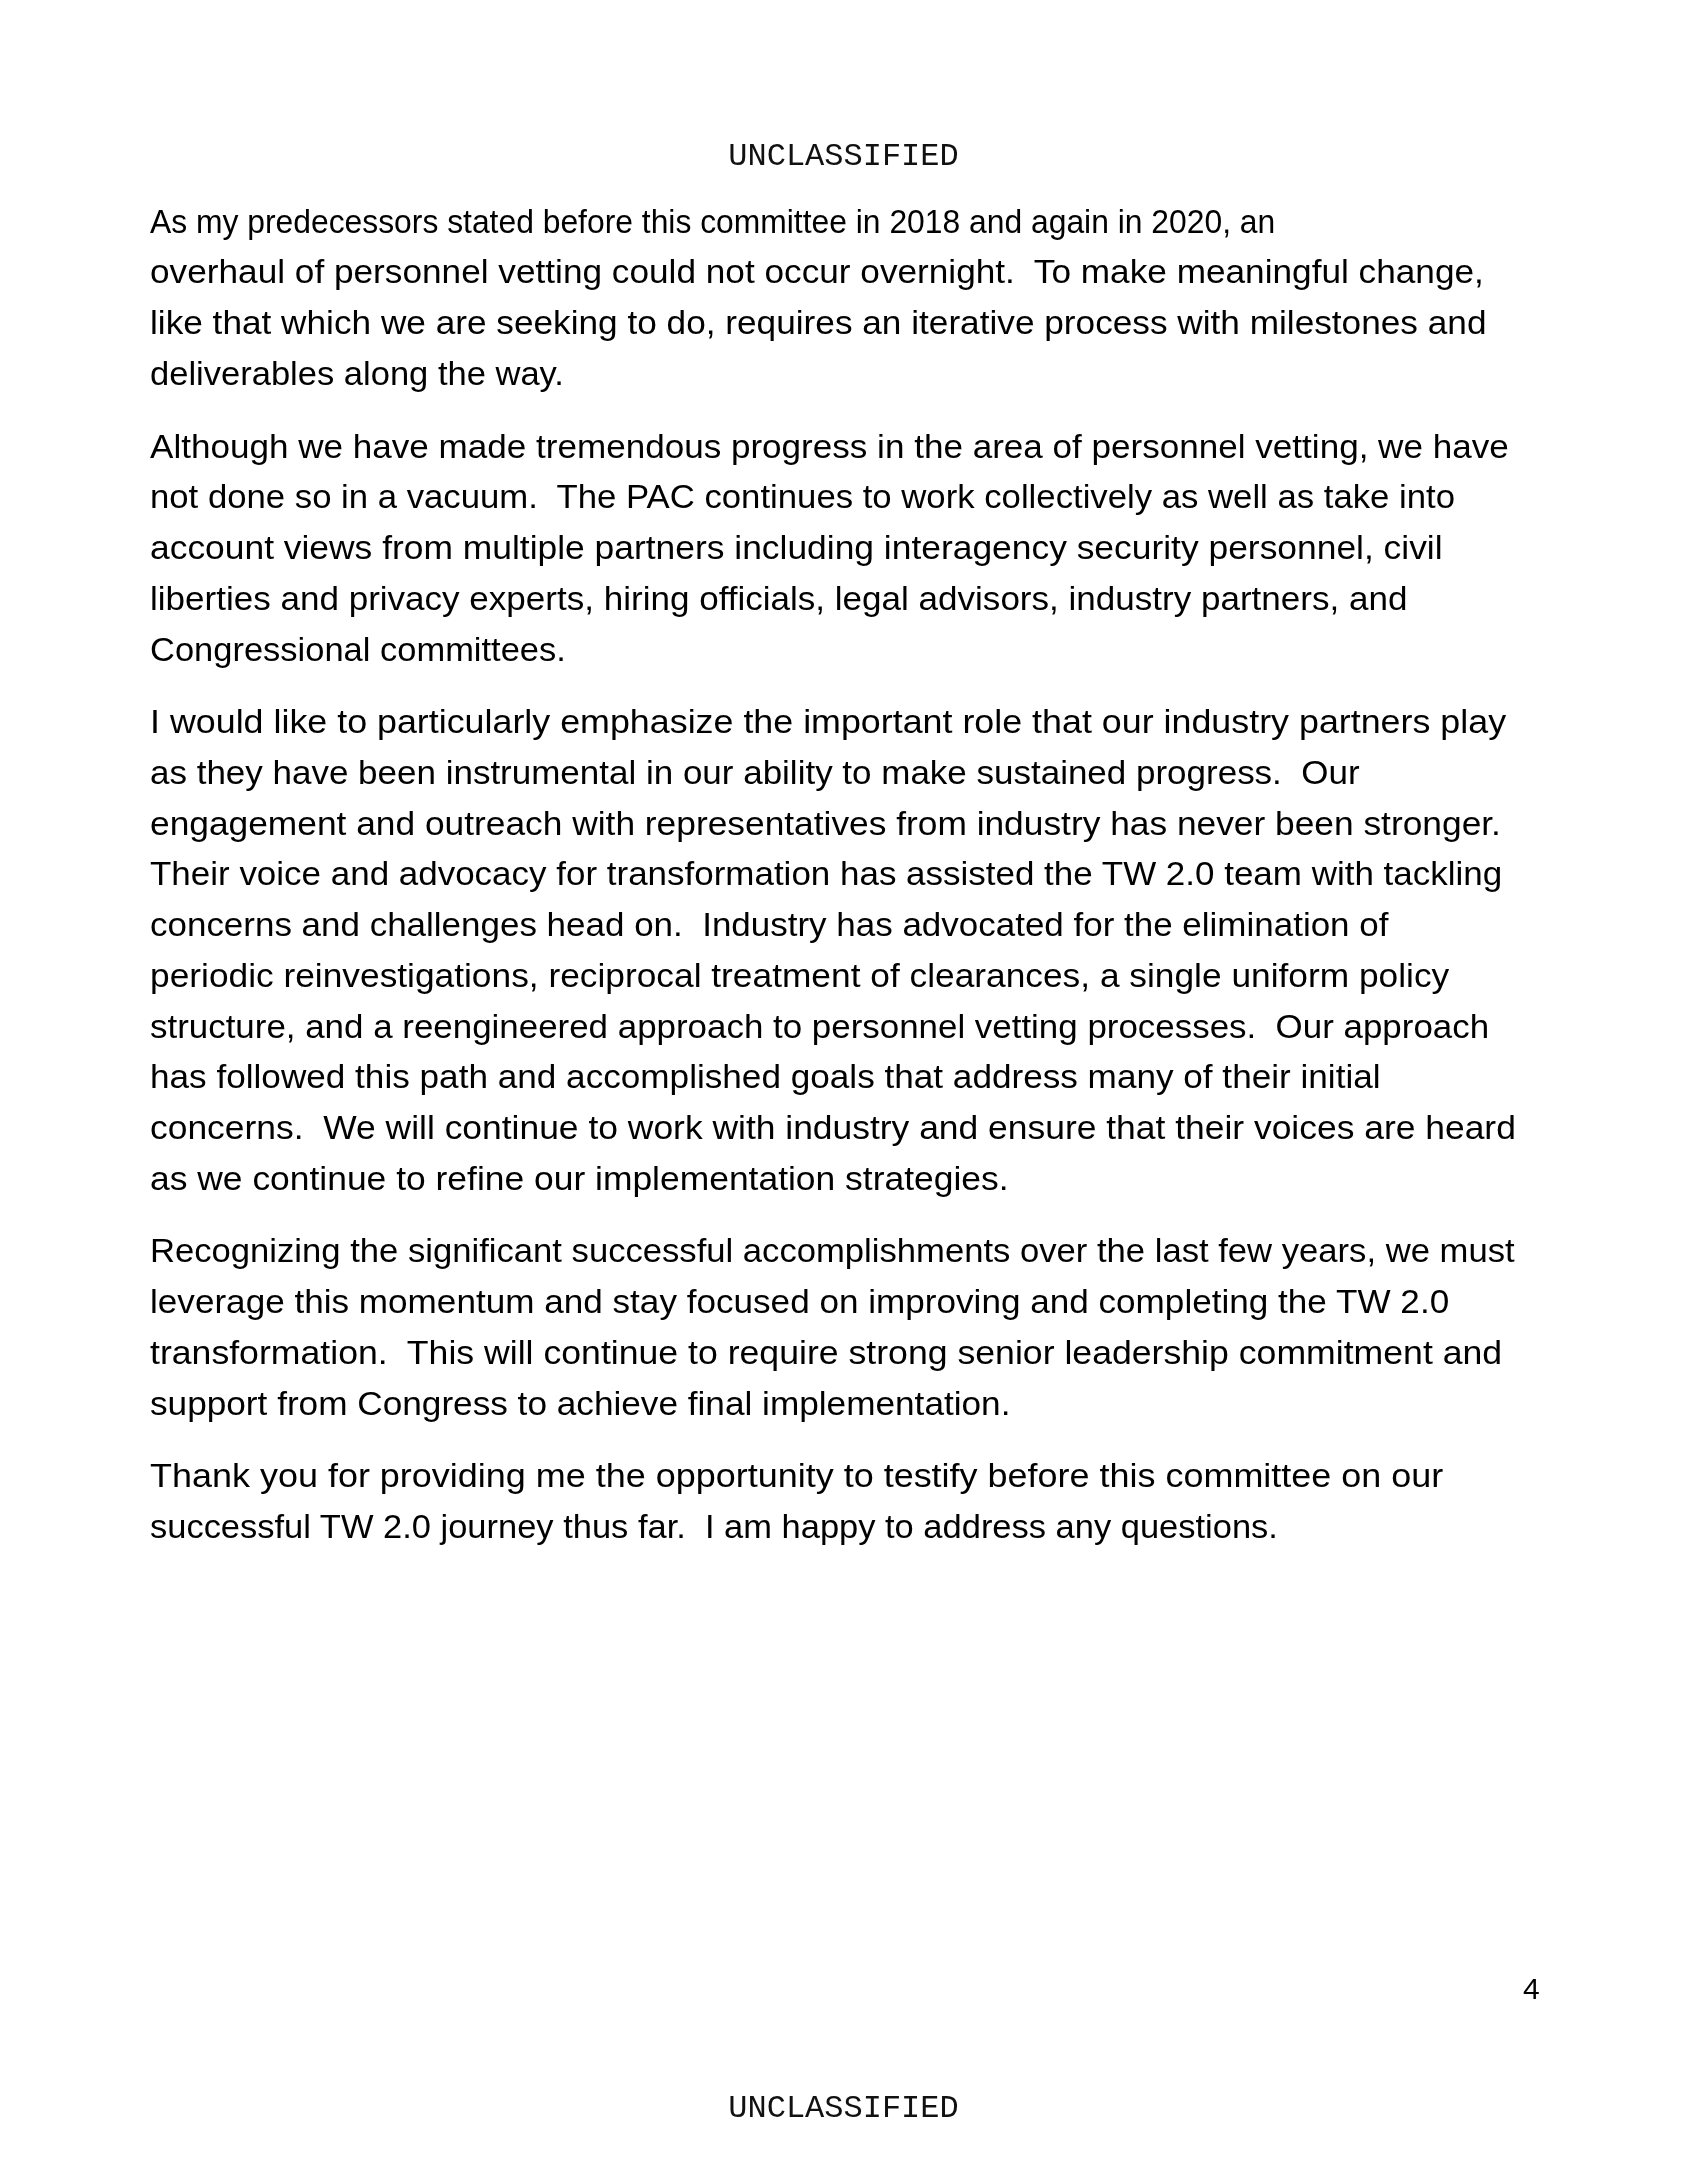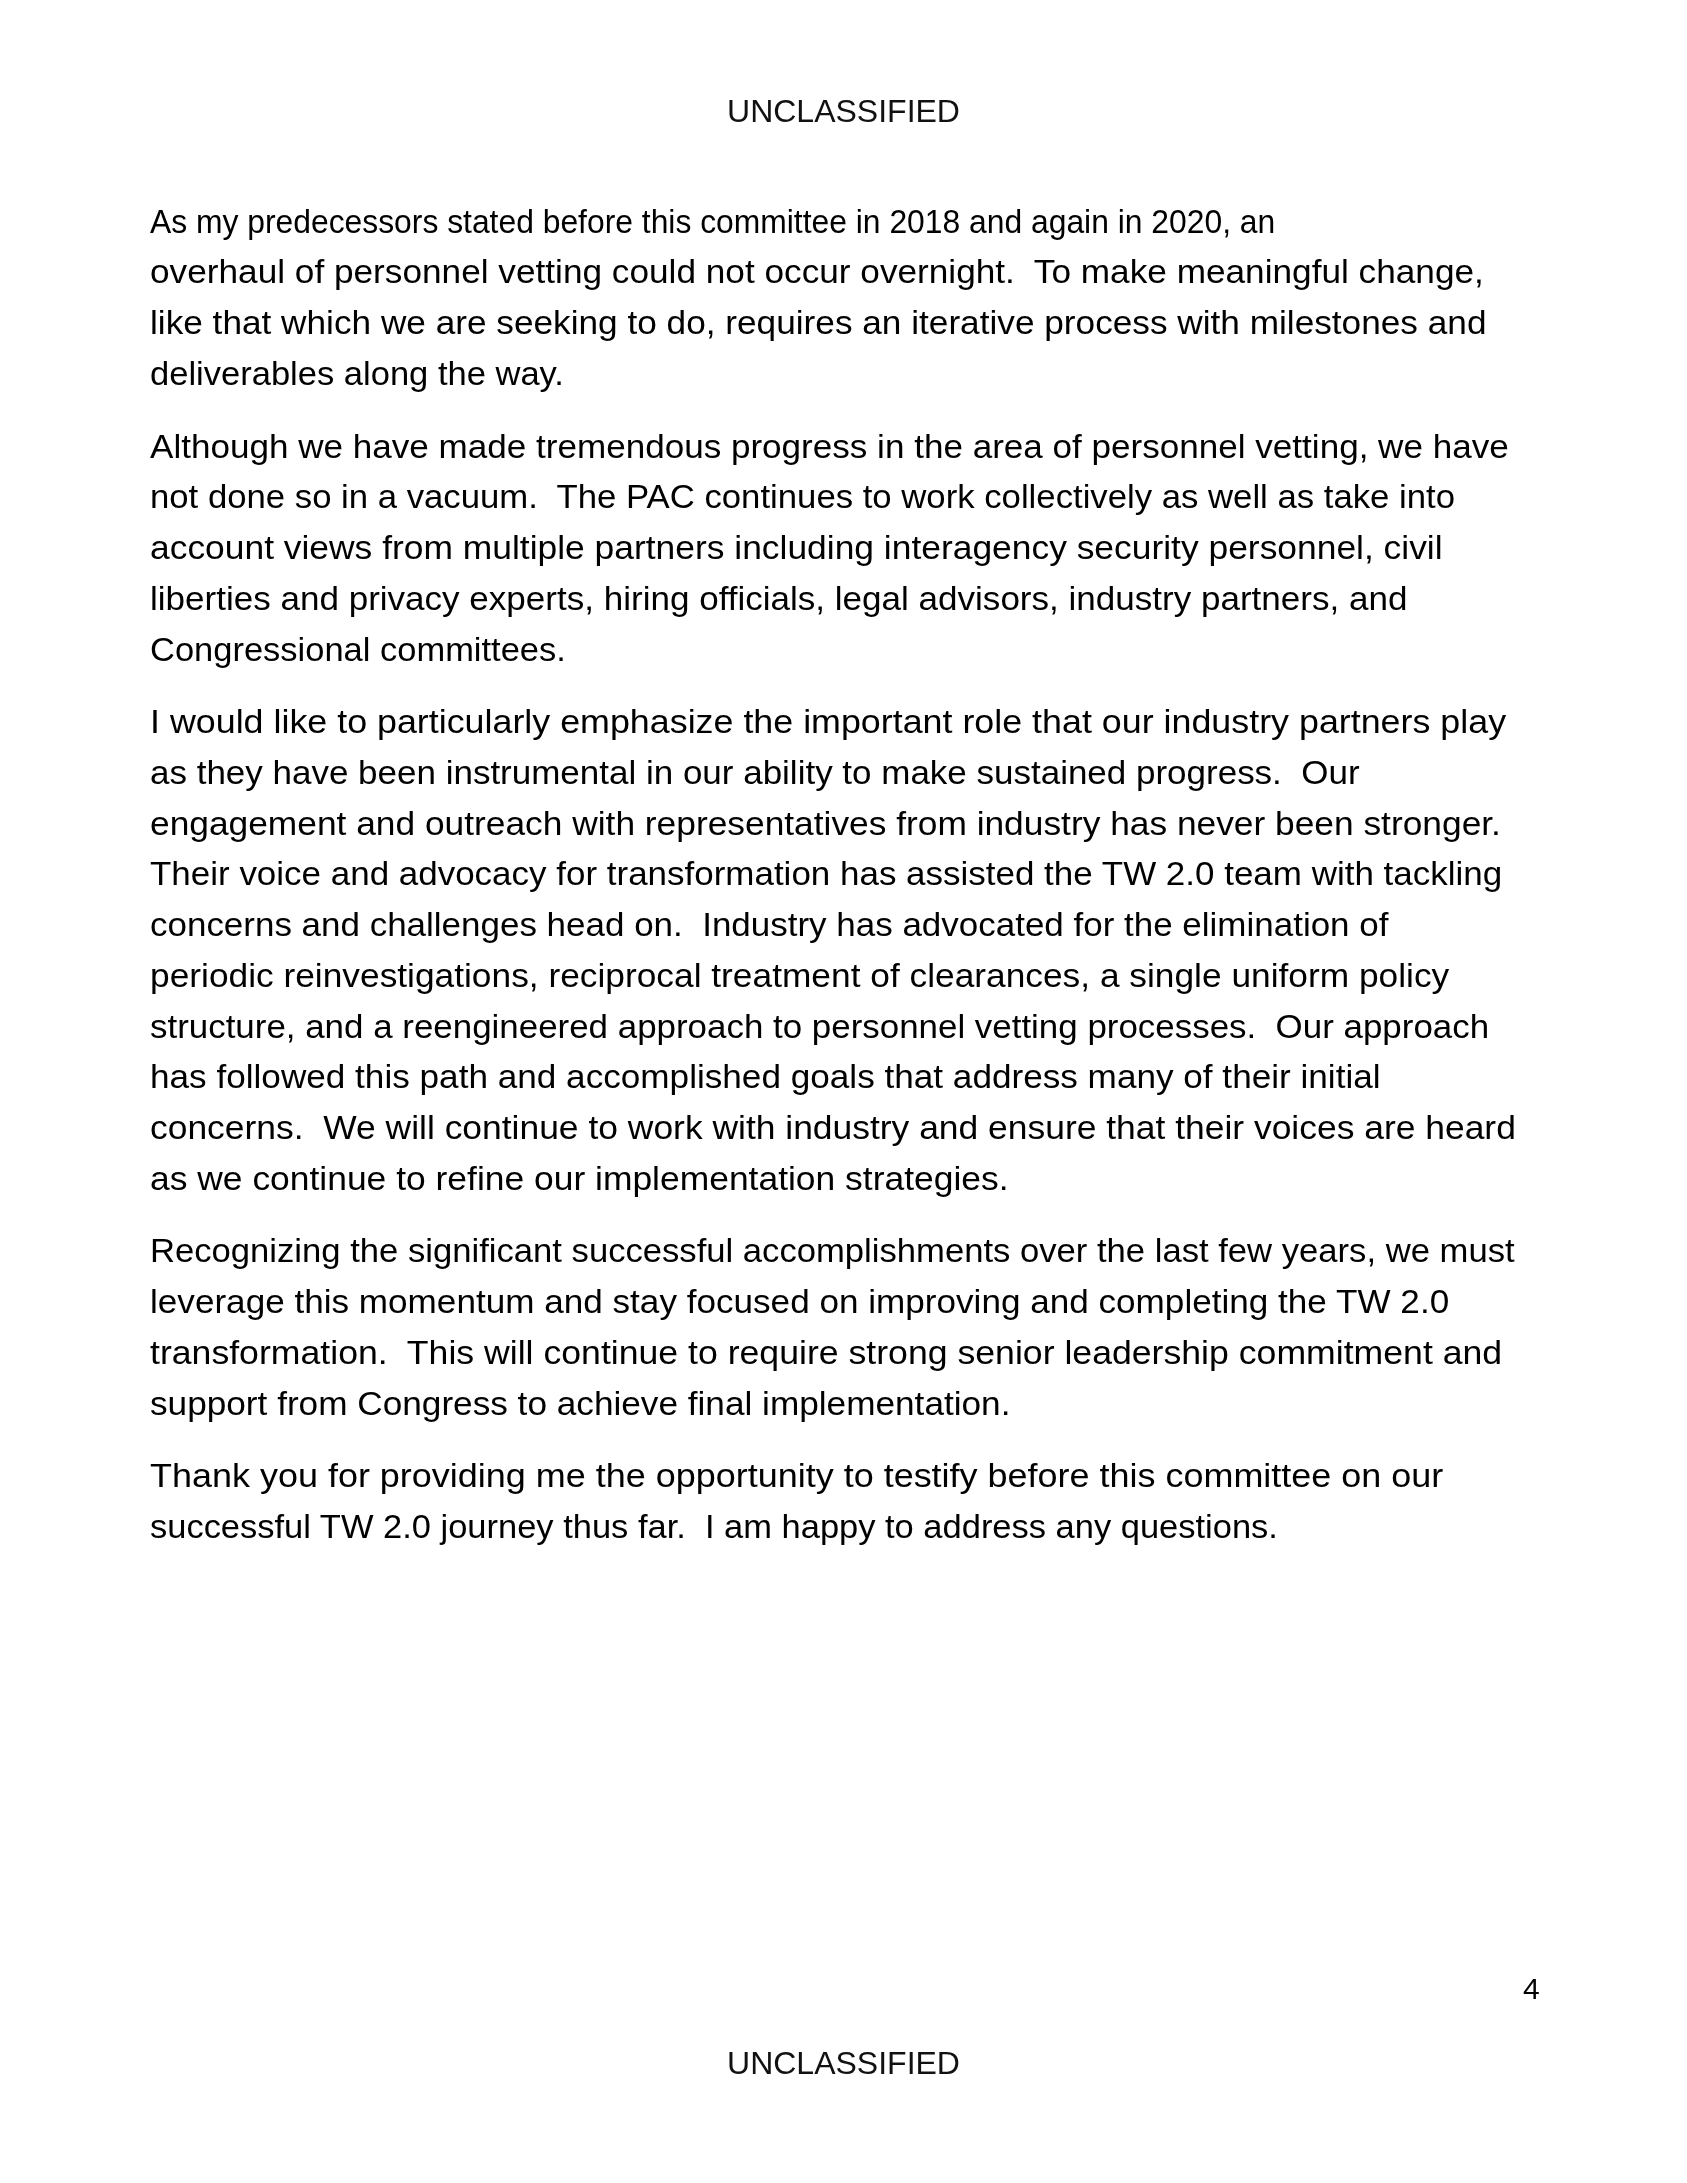--- a/index.html
+++ b/index.html
@@ -1,20 +1,20 @@
 <!DOCTYPE html>
 <html style="font-size:10.6px"><head>
 <meta charset="utf-8">
 <style>
   html, body { margin: 0; padding: 0; background: #ffffff; }
   body { width: 1687px; height: 2183px; position: relative; overflow: hidden; color: #000000; }
   .marking {
     position: absolute; left: 0; width: 1687px; text-align: center;
-    font-family: Liberation Sans, sans-serif;
-    font-size: 32px; line-height: 1; color: #111111;
+    font-family: Liberation Mono, monospace;
+    font-size: 32px; line-height: 1; color: #111111; margin-top: 46px;
   }
   .marking.top { top: 95px; }
   .marking.bottom { top: 2047px; }
   .body-text {
     position: absolute; left: 150px; top: 0; width: 1403px;
   }
   .para { position: relative; }
   .line {
     position: absolute; left: 0; white-space: pre;
     font-family: "Liberation Sans", "DejaVu Sans", sans-serif;

